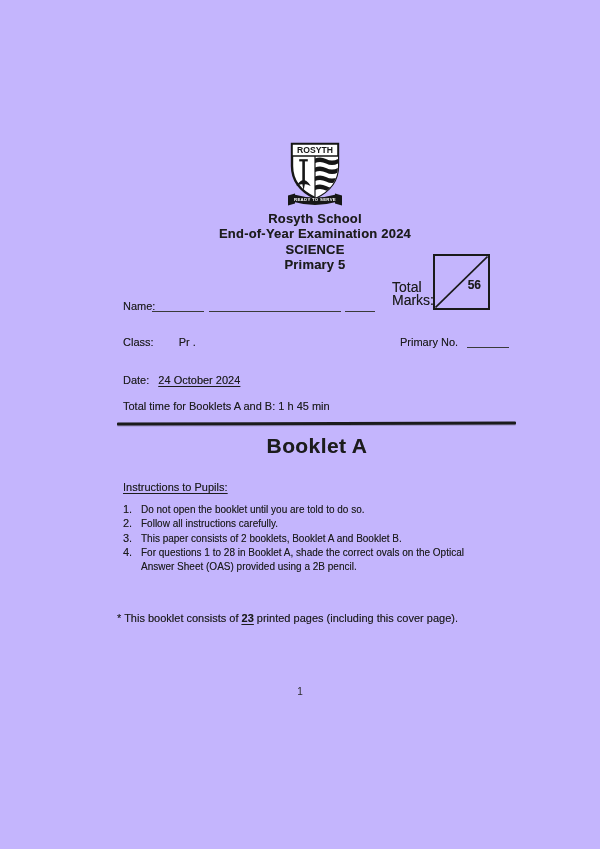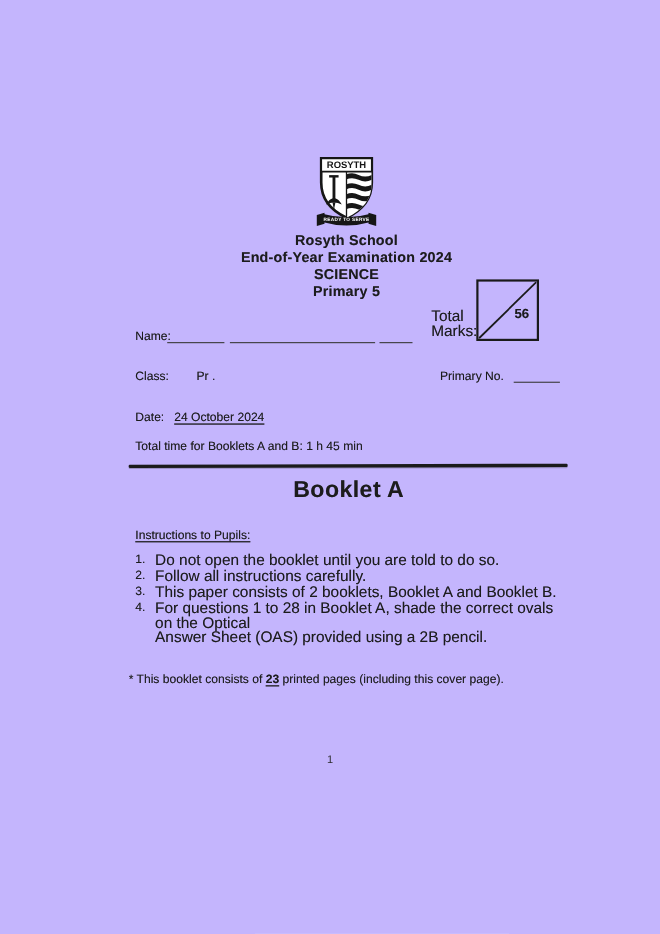--- a/index.html
+++ b/index.html
@@ -38,21 +38,21 @@
   .time-row{top:400px;left:123px;}
 
   .divider{top:422px;left:117px;width:399px;height:3px;background:#1b1b1b;transform:rotate(-.12deg);border-radius:1px;box-shadow:0 1px 0 rgba(30,30,30,.25);}
 
   .booklet-title{top:434px;left:117px;width:400px;text-align:center;font-size:21px;font-weight:700;letter-spacing:.4px;}
 
   .ins-heading{top:481px;left:123px;text-decoration:underline;text-underline-offset:2px;}
   .ins-list{top:503px;left:123px;width:396px;}
   .ins-item{display:flex;margin-bottom:1px;}
   .ins-num{width:18px;flex:0 0 18px;font-size:11px;line-height:13.4px;}
-  .ins-text{font-size:14px;line-height:13.4px;white-space:pre-wrap;}
+  .ins-text{font-size:10px;line-height:13.4px;white-space:pre-wrap;}
 
   .footnote{top:612px;left:117px;font-size:11px;}
   .footnote .pages{font-weight:700;text-decoration:underline;text-underline-offset:2px;}
 
   .page-number{top:686px;left:0;width:600px;text-align:center;font-size:10px;color:#2a2a2a;}
 </style>
 </head>
 <body>
 
 <div class="page">

